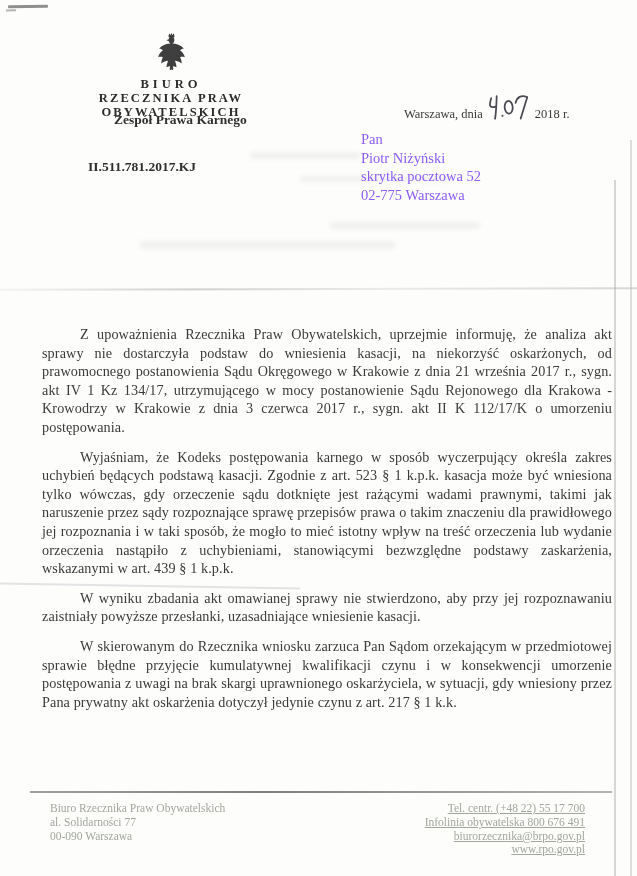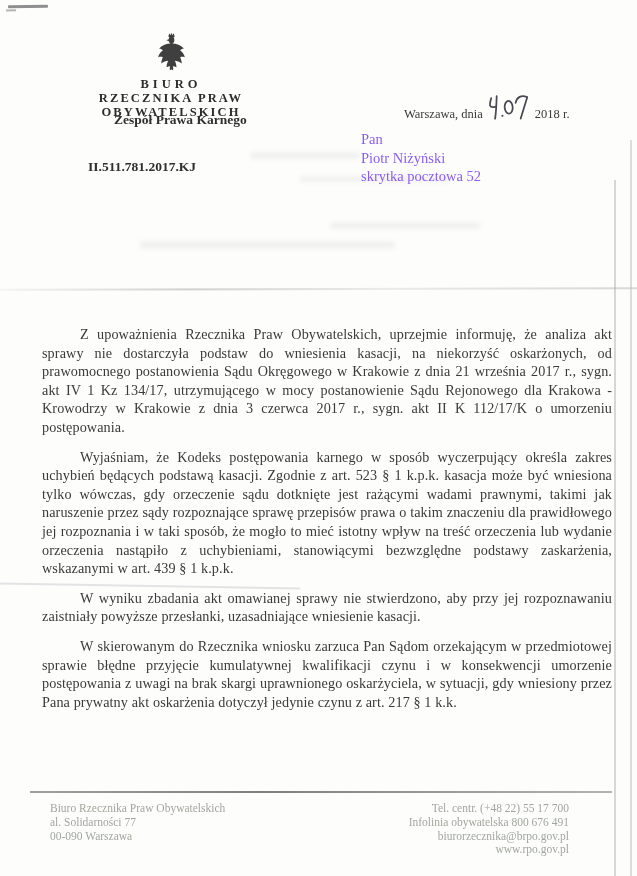--- a/index.html
+++ b/index.html
@@ -49,21 +49,21 @@
   .letter-body{position:absolute;left:42px;top:325px;width:570px;
     font-size:14.2px;line-height:18.6px;text-align:justify;letter-spacing:.1px;}
   .letter-body p{margin:0 0 11px 0;text-indent:38px;}
 
   
   .footer-rule{position:absolute;left:30px;top:791px;width:582px;height:2px;
     background:linear-gradient(90deg,rgba(120,120,120,.7),rgba(105,105,105,.85) 40%,rgba(130,130,130,.6));}
   .footer{position:absolute;left:0;top:802px;width:637px;font-size:11.5px;
     line-height:13.8px;color:#a2a79d;}
   .footer-left{position:absolute;left:50px;top:0;text-align:left;}
-  .footer-right{position:absolute;right:68px;top:0;text-align:right;}
+  .footer-right{position:absolute;right:52px;top:0;text-align:right;text-decoration:underline;}
 </style>
 </head>
 <body>
 
 <div class="page">
 
   <div class="corner-mark"></div>
   <div class="ghost g1"></div>
   <div class="ghost g2"></div>
   <div class="ghost g3"></div>
@@ -112,20 +112,21 @@
     </span>
     <span>2018 r.</span>
   </div>
 
   <div class="reference">II.511.781.2017.KJ</div>
 
   <div class="recipient">
     <div>Pan</div>
     <div>Piotr Niżyński</div>
     <div>skrytka pocztowa 52</div>
+    <div>02-775 Warszawa</div>
   </div>
 
   <div class="letter-body">
     <p>Z upoważnienia Rzecznika Praw Obywatelskich, uprzejmie informuję, że analiza akt sprawy nie dostarczyła podstaw do wniesienia kasacji, na niekorzyść oskarżonych, od prawomocnego postanowienia Sądu Okręgowego w Krakowie z dnia 21 września 2017 r., sygn. akt IV 1 Kz 134/17, utrzymującego w mocy postanowienie Sądu Rejonowego dla Krakowa - Krowodrzy w Krakowie z dnia 3 czerwca 2017 r., sygn. akt II K 112/17/K o umorzeniu postępowania.</p>
     <p>Wyjaśniam, że Kodeks postępowania karnego w sposób wyczerpujący określa zakres uchybień będących podstawą kasacji. Zgodnie z art. 523 § 1 k.p.k. kasacja może być wniesiona tylko wówczas, gdy orzeczenie sądu dotknięte jest rażącymi wadami prawnymi, takimi jak naruszenie przez sądy rozpoznające sprawę przepisów prawa o takim znaczeniu dla prawidłowego jej rozpoznania i w taki sposób, że mogło to mieć istotny wpływ na treść orzeczenia lub wydanie orzeczenia nastąpiło z uchybieniami, stanowiącymi bezwzględne podstawy zaskarżenia, wskazanymi w art. 439 § 1 k.p.k.</p>
     <p>W wyniku zbadania akt omawianej sprawy nie stwierdzono, aby przy jej rozpoznawaniu zaistniały powyższe przesłanki, uzasadniające wniesienie kasacji.</p>
     <p>W skierowanym do Rzecznika wniosku zarzuca Pan Sądom orzekającym w przedmiotowej sprawie błędne przyjęcie kumulatywnej kwalifikacji czynu i w konsekwencji umorzenie postępowania z uwagi na brak skargi uprawnionego oskarżyciela, w sytuacji, gdy wniesiony przez Pana prywatny akt oskarżenia dotyczył jedynie czynu z art. 217 § 1 k.k.</p>
   </div>
 
   <div class="footer-rule"></div>

